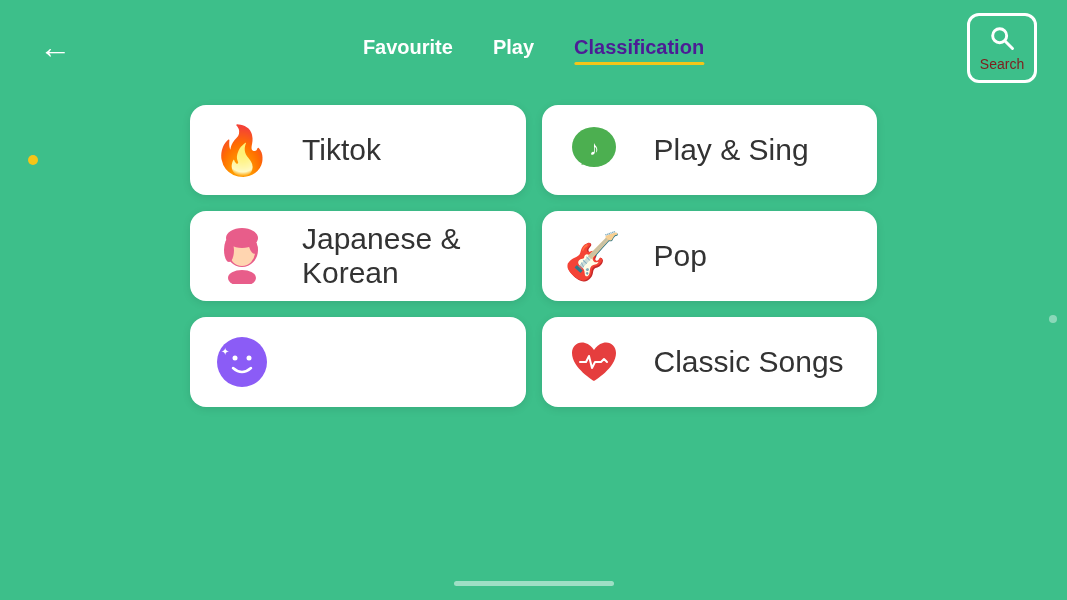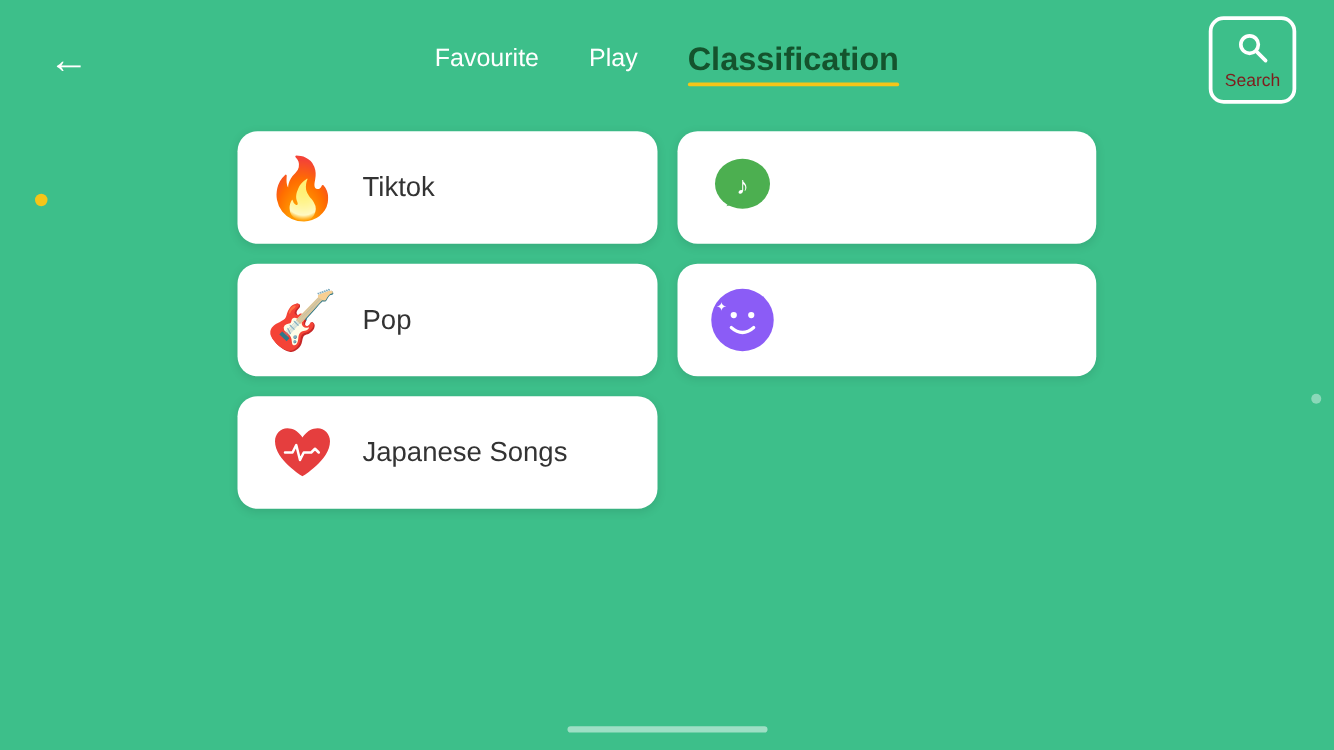--- a/index.html
+++ b/index.html
@@ -42,28 +42,28 @@
       gap: 40px;
       position: absolute;
       left: 50%;
       transform: translateX(-50%);
     }
 
     .nav-item {
       font-size: 20px;
       color: white;
       cursor: pointer;
-      font-weight: 400;
+      font-weight: 700;
       white-space: nowrap;
     }
 
     .nav-item.active {
       font-weight: 700;
-      font-size: 26px;
-      color: #14532d;
+      font-size: 20px;
+      color: #4c1d95;
       position: relative;
     }
 
     .nav-item.active::after {
       content: '';
       position: absolute;
       bottom: -6px;
       left: 0;
       right: 0;
       height: 3px;
@@ -126,23 +126,24 @@
       width: 56px;
       height: 56px;
       display: flex;
       align-items: center;
       justify-content: center;
       font-size: 44px;
       flex-shrink: 0;
     }
 
     .card-label {
-      font-size: 22px;
+      font-size: 30px;
       font-weight: 500;
       color: #333;
+      margin-left: 12px;
     }
 
     
     .scroll-indicator {
       position: absolute;
       bottom: 14px;
       left: 50%;
       transform: translateX(-50%);
       width: 160px;
       height: 5px;
@@ -206,22 +207,41 @@
   </div>
 
   <div class="category-card">
     <div class="card-icon">
       <svg width="54" height="54" viewBox="0 0 54 54">
         <ellipse cx="27" cy="24" rx="22" ry="20" fill="#4caf50"></ellipse>
         <text x="27" y="32" text-anchor="middle" font-size="20" fill="white">♪</text>
         <polygon points="14,42 20,36 28,38" fill="#4caf50"></polygon>
       </svg>
     </div>
-  </div>
-
+    <span class="card-label">Play &amp; Sing</span>
+  </div>
+
+  <div class="category-card">
+    <div class="card-icon">
+      <svg width="54" height="56" viewBox="0 0 54 56">
+
+        <ellipse cx="27" cy="22" rx="16" ry="17" fill="#e85d8a"></ellipse>
+
+        <ellipse cx="27" cy="24" rx="13" ry="14" fill="#ffd5b0"></ellipse>
+
+        <ellipse cx="27" cy="10" rx="16" ry="10" fill="#e85d8a"></ellipse>
+
+        <ellipse cx="14" cy="22" rx="5" ry="12" fill="#e85d8a"></ellipse>
+        <ellipse cx="38" cy="18" rx="4" ry="8" fill="#e85d8a" transform="rotate(-15 38 18)"></ellipse>
+
+        <ellipse cx="27" cy="50" rx="14" ry="8" fill="#e85d8a"></ellipse>
+      </svg>
+    </div>
+    <span class="card-label">Japanese &amp; Korean</span>
+  </div>
 
   <div class="category-card">
     <div class="card-icon" style="font-size:46px;">🎸</div>
     <span class="card-label">Pop</span>
   </div>
 
   <div class="category-card">
     <div class="card-icon">
       <svg width="54" height="54" viewBox="0 0 54 54">
         <circle cx="27" cy="27" r="25" fill="#8b5cf6"></circle>
@@ -238,18 +258,18 @@
 
   <div class="category-card">
     <div class="card-icon">
       <svg width="54" height="54" viewBox="0 0 54 54">
 
         <path d="M27 46 C27 46 5 33 5 18 C5 11 11 6 18 8 C22 9 25 12 27 15 C29 12 32 9 36 8 C43 6 49 11 49 18 C49 33 27 46 27 46Z" fill="#e53e3e"></path>
 
         <polyline points="13,27 19,27 22,21 25,33 28,27 34,27 37,24 40,27" stroke="white" stroke-width="2" fill="none" stroke-linecap="round" stroke-linejoin="round"></polyline>
       </svg>
     </div>
-    <span class="card-label">Japanese Songs</span>
+    <span class="card-label">Classic Songs</span>
   </div>
 
 </div>
 
 <div class="scroll-indicator"></div>
 
 </body></html>

